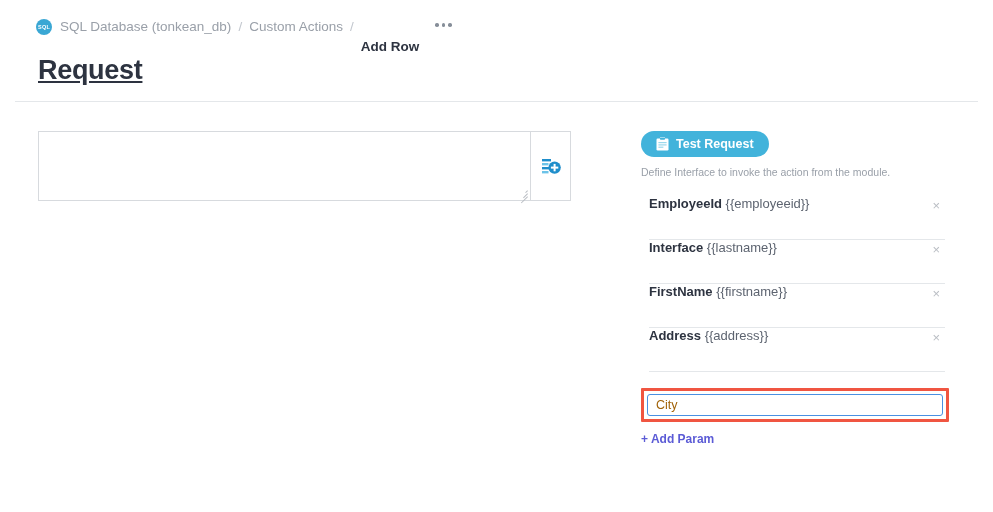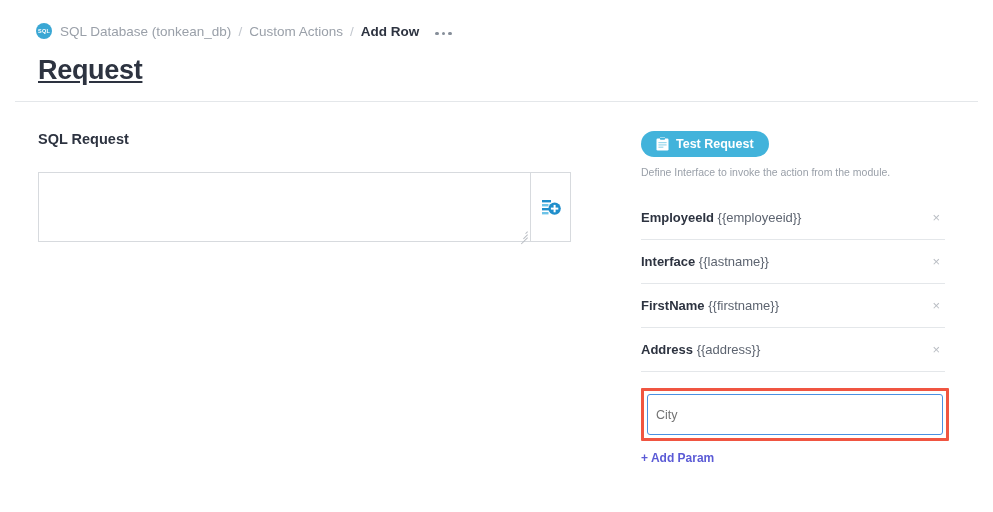--- a/index.html
+++ b/index.html
@@ -15,21 +15,21 @@
     overflow: hidden;
     position: relative;
   }
 
   
   .breadcrumb {
     position: absolute;
     left: 36px;
     top: 19px;
     display: flex;
-    align-items: flex-end;
+    align-items: flex-start;
     font-size: 13.5px;
     height: 20px;
   }
   .sql-badge {
     width: 16px;
     height: 16px;
     border-radius: 50%;
     background: #3aa7d4;
     color: #ffffff;
     font-size: 5.5px;
@@ -189,24 +189,24 @@
   .params-sub {
     font-size: 10.5px;
     color: #9aa0a9;
     margin: 9px 0 0 0;
   }
   .param-list {
     margin-top: 18px;
   }
   .param-row {
     display: flex;
-    align-items: center;
     justify-content: space-between;
     height: 43px;
     border-bottom: 1px solid #e4e7ea;
+    margin-left: 8px;
   }
   .param-text {
     font-size: 13px;
     color: #2d3340;
     white-space: nowrap;
   }
   .param-text b {
     font-weight: bold;
   }
   .param-text span {
@@ -226,28 +226,28 @@
   .highlight-box {
     margin-top: 16px;
     border: 3px solid #f05541;
     padding: 3px;
     border-radius: 1px;
     width: 308px;
     box-sizing: border-box;
   }
   .param-input {
     width: 100%;
-    height: 41px;
+    height: 22px;
     box-sizing: border-box;
     border: 1px solid #4a90e2;
     border-radius: 3px;
     padding: 0 8px;
     font-size: 12.5px;
     font-family: "Liberation Sans", sans-serif;
-    color: #737373;
+    color: #a16207;
     outline: none;
     background: #ffffff;
   }
   .add-param {
     display: inline-block;
     margin-top: 10px;
     font-size: 12px;
     font-weight: bold;
     color: #5b5bd6;
     text-decoration: none;
@@ -268,21 +268,20 @@
     <i></i>
     <i></i>
     <i></i>
   </div>
 </div>
 
 <div class="page-title">Request</div>
 <div class="header-divider"></div>
 
 <div class="left-col">
-  <div class="section-heading">SQL Request</div>
 
   <div class="query-row">
     <div class="query-area">
       <div class="resize-grip">
         <span></span>
           <span></span>
           <span></span>
       </div>
     </div>
     <div class="insert-btn">

